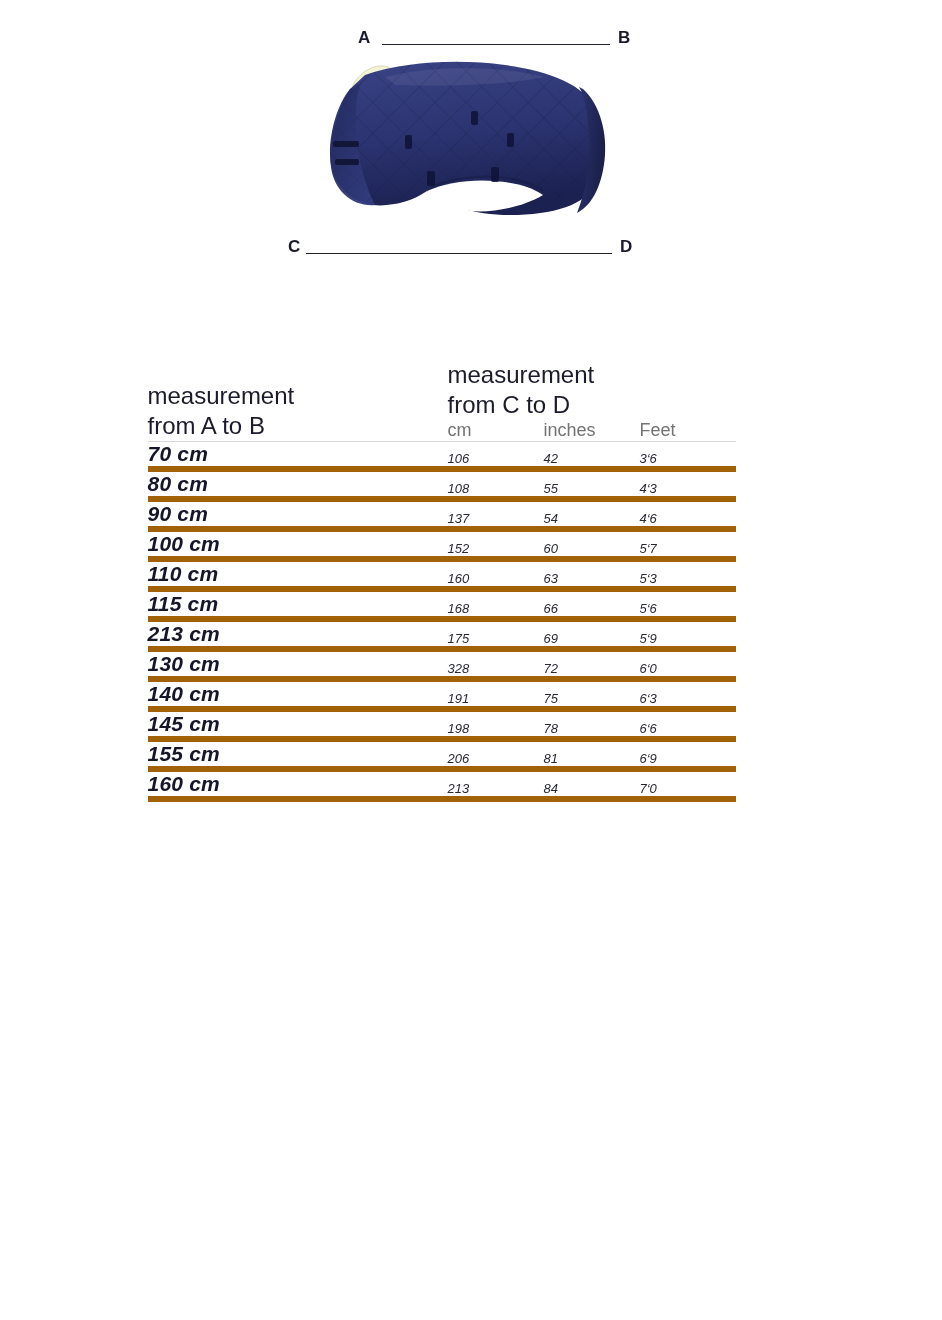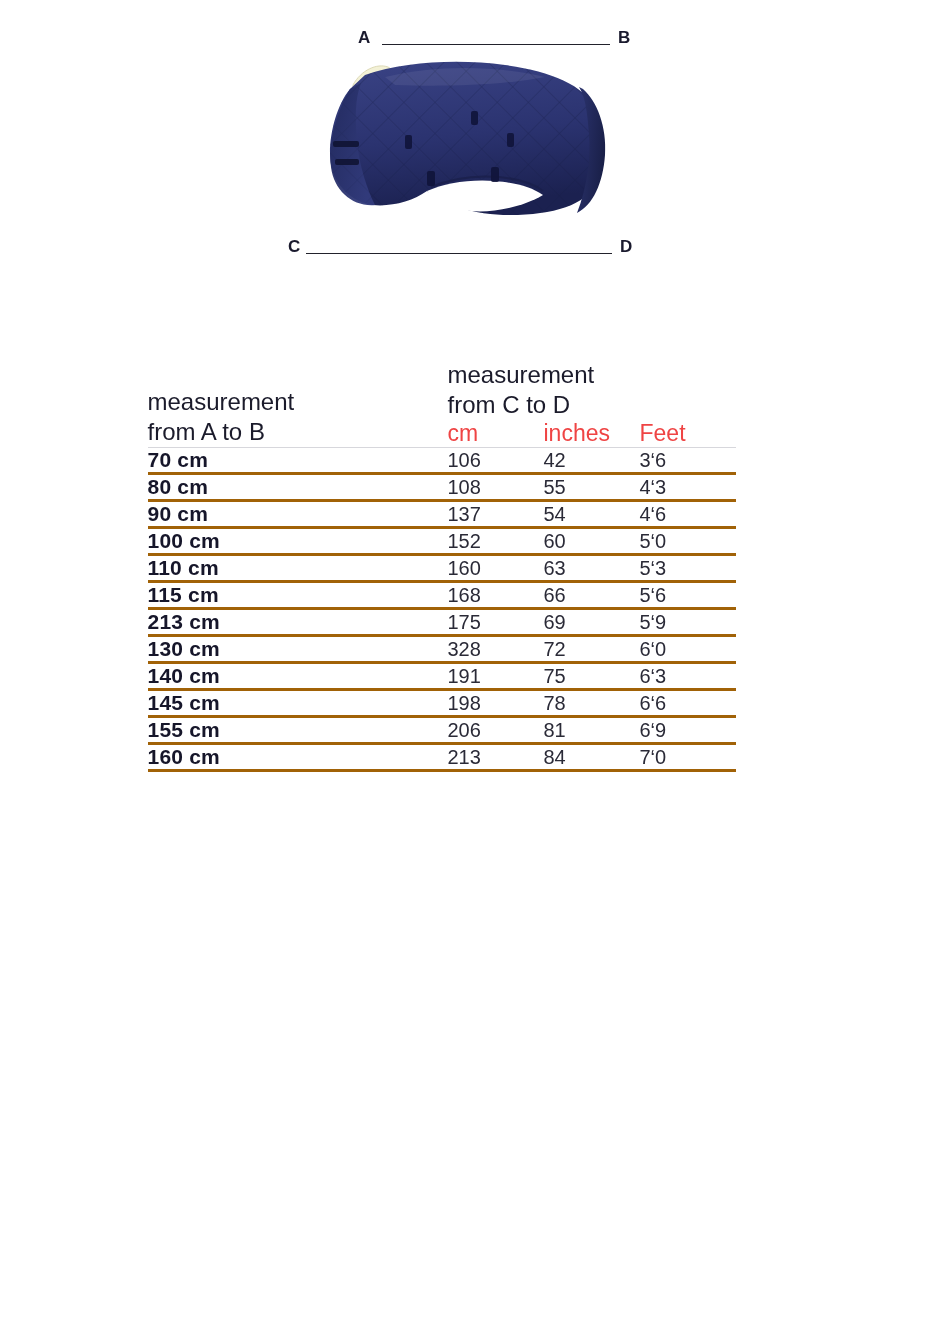--- a/index.html
+++ b/index.html
@@ -83,49 +83,50 @@
   }
   .head-cd-wrap {
     font-size: 24px;
     font-weight: 400;
     line-height: 1.26;
     color: #1b1b2b;
     text-align: center;
     padding-bottom: 4px;
   }
   .subhead {
-    font-size: 23px;
+    font-size: 18px;
     font-weight: 400;
-    color: #ef4444;
+    color: #737373;
     text-align: center;
     padding-bottom: 18px;
   }
   .col-cm { width: 96px; }
   .col-in { width: 96px; }
   .col-ft { width: 96px; }
 
   tbody tr td {
     padding-top: 21px;
     padding-bottom: 21px;
-    border-bottom: 3px solid #a16207;
+    border-bottom: 6px solid #a16207;
     font-size: 20px;
+    font-style: italic;
   }
   tbody tr:first-child td { border-top: 1px solid #d7d7dc; }
 
   td.size-label {
     font-weight: 700;
     font-size: 21px;
     color: #16162a;
     letter-spacing: 0.2px;
   }
   td.num {
     text-align: center;
     font-weight: 400;
     color: #2a2a37;
-    font-size: 20px;
+    font-size: 13px;
   }
 </style>
 </head>
 <body>
 
 <div class="diagram">
 
   <span class="label label-a">A</span>
   <span class="label label-b">B</span>
   <span class="label label-c">C</span>
@@ -238,21 +239,21 @@
         <tr>
           <td class="size-label">90 cm</td>
           <td class="num col-cm">137</td>
           <td class="num col-in">54</td>
           <td class="num col-ft">4‘6</td>
         </tr>
         <tr>
           <td class="size-label">100 cm</td>
           <td class="num col-cm">152</td>
           <td class="num col-in">60</td>
-          <td class="num col-ft">5‘0</td>
+          <td class="num col-ft">5‘7</td>
         </tr>
         <tr>
           <td class="size-label">110 cm</td>
           <td class="num col-cm">160</td>
           <td class="num col-in">63</td>
           <td class="num col-ft">5‘3</td>
         </tr>
         <tr>
           <td class="size-label">115 cm</td>
           <td class="num col-cm">168</td>

